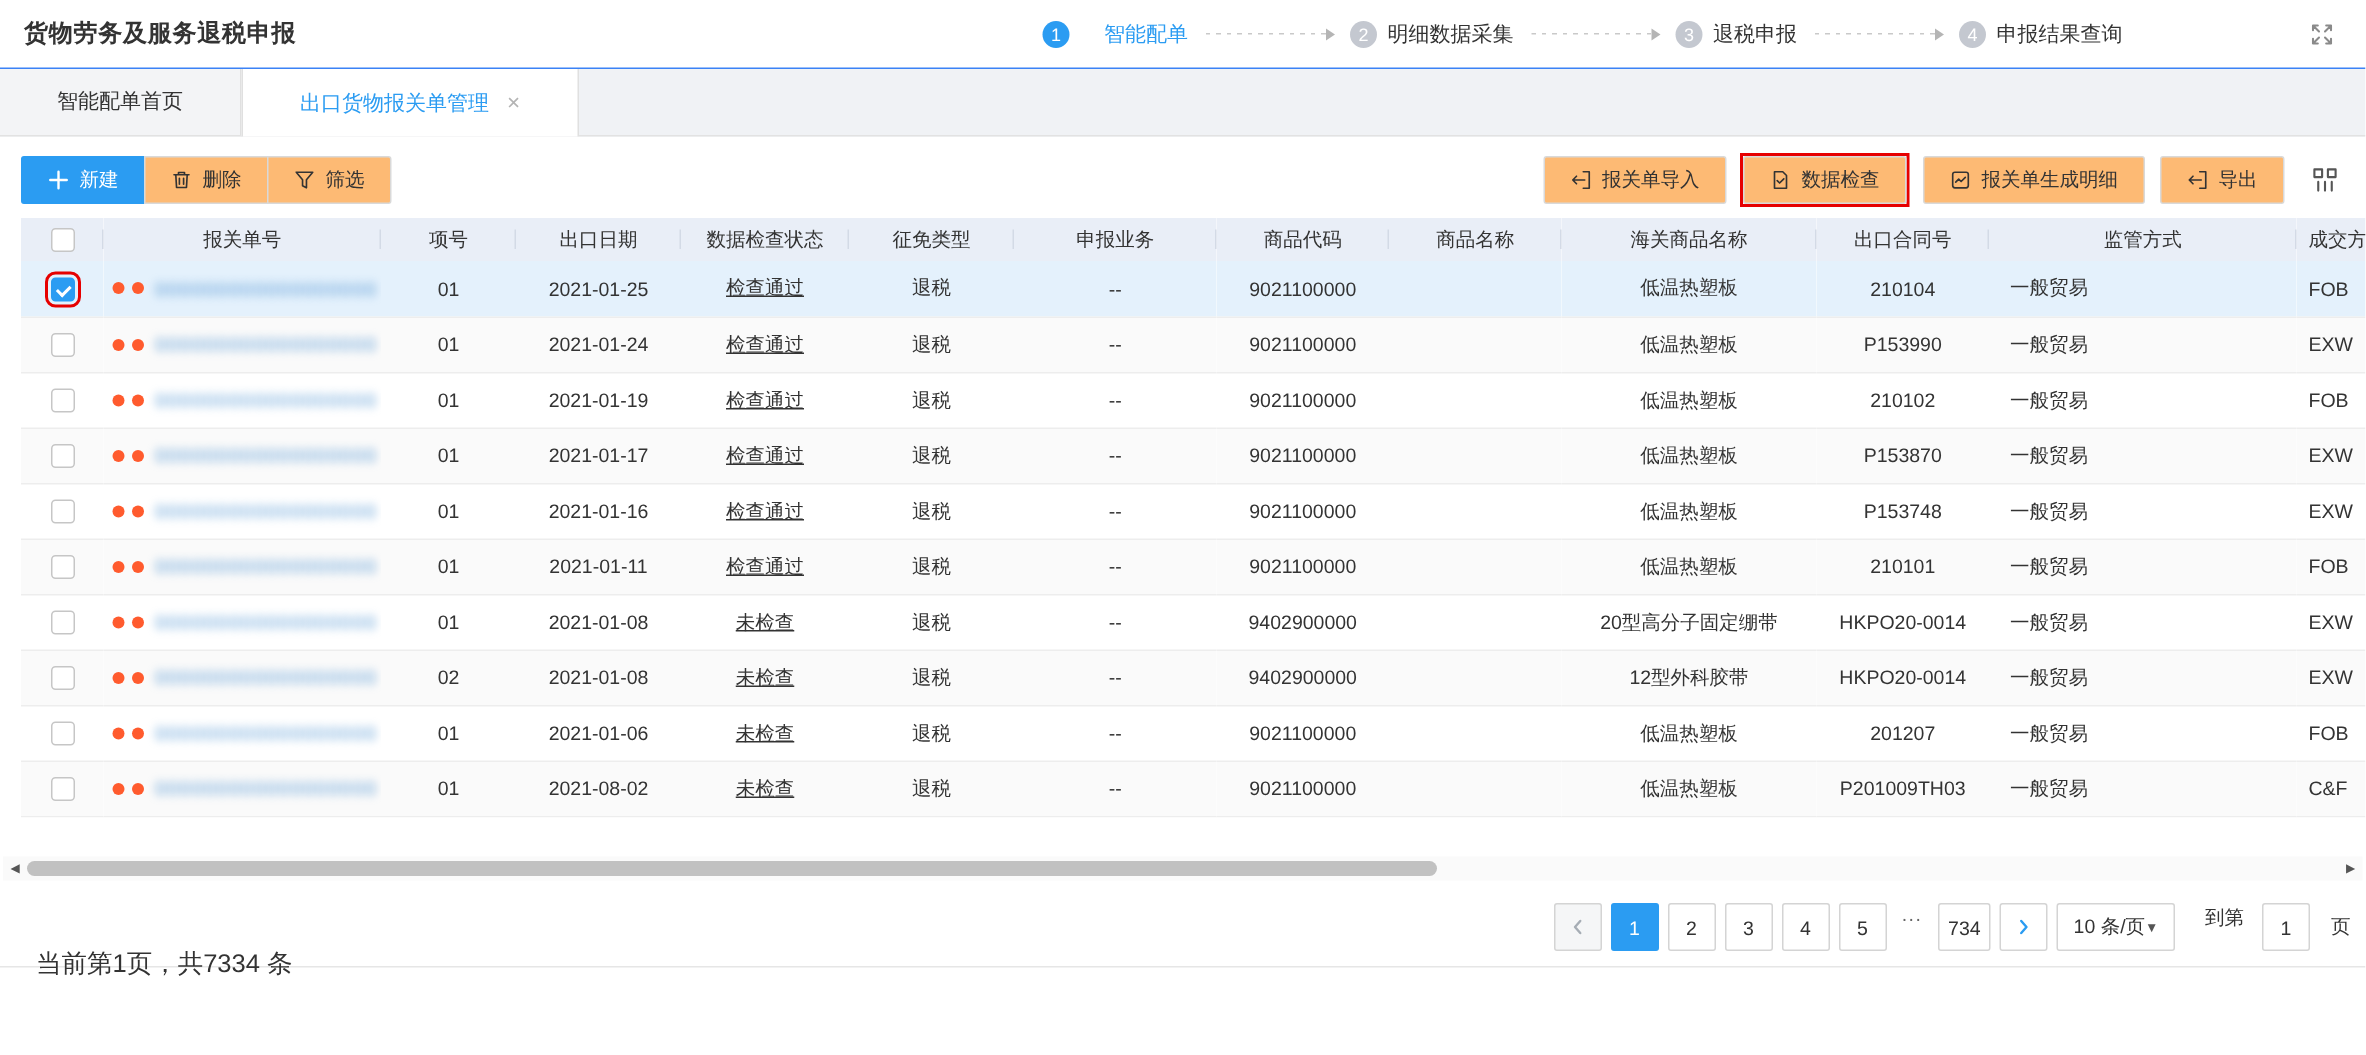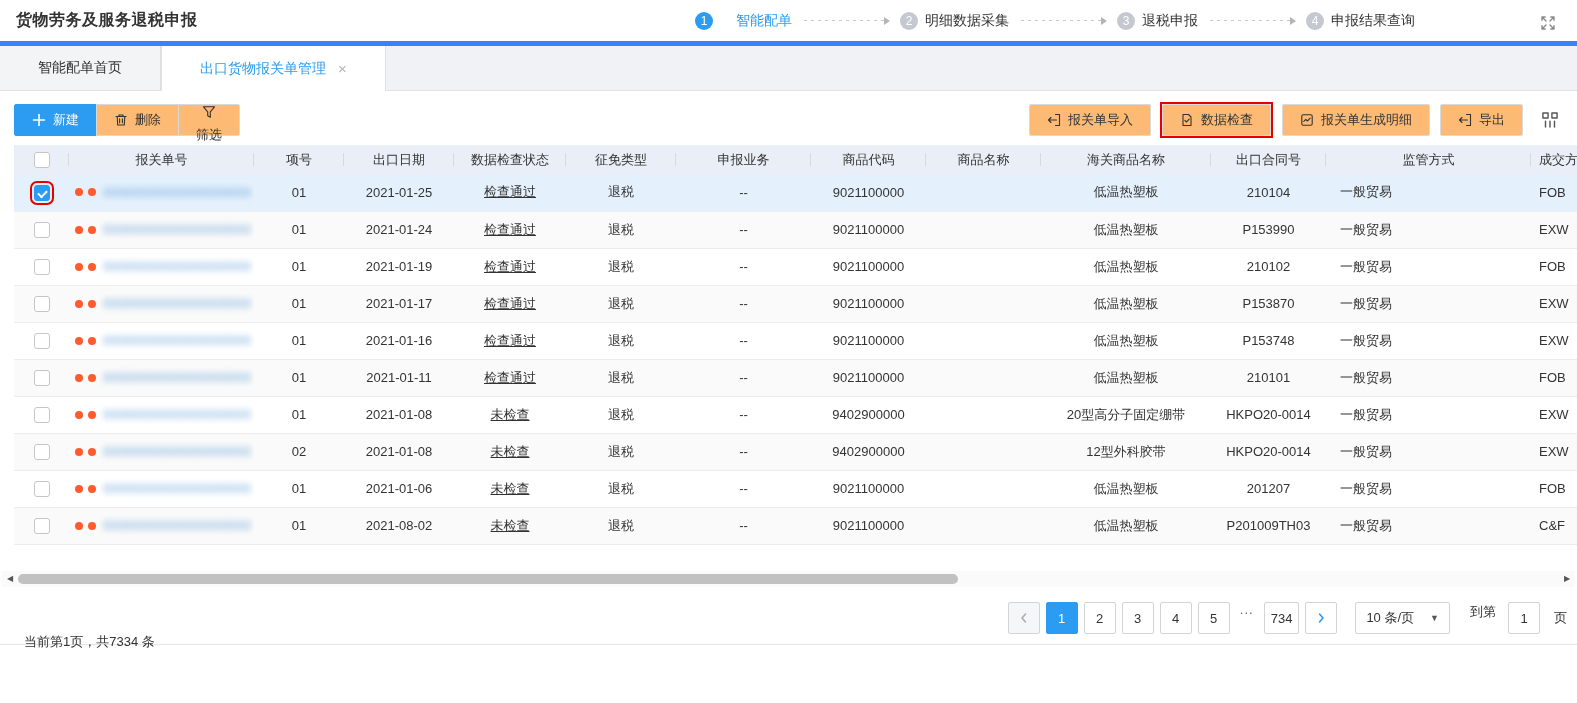--- a/index.html
+++ b/index.html
@@ -1,21 +1,21 @@
 <!DOCTYPE html>
 <html><head>
 <meta charset="utf-8">
 <style>
   * { margin:0; padding:0; box-sizing:border-box; }
   html,body { width:1577px; height:703px; overflow:hidden; }
   body { font-family:"Liberation Sans","DejaVu Sans",sans-serif; background:#fff; color:#333; }
   .app { position:relative; width:1577px; height:703px; background:#fff; }
 
   
-  .topbar { position:relative; height:46px; background:#fff; border-bottom:5px solid #3b82f6; display:flex; align-items:center; padding:0 16px; }
+  .topbar { position:relative; height:46px; background:#fff; border-bottom:1px solid #3b82f6; display:flex; align-items:center; padding:0 16px; }
   .page-title { font-size:16px; font-weight:700; color:#333; letter-spacing:.5px; }
   .steps { position:absolute; left:695px; top:0; height:100%; display:flex; align-items:center; }
   .step { display:flex; align-items:center; cursor:pointer; }
   .step-circle { width:18px; height:18px; border-radius:50%; background:#c4c8d0; color:#fff; font-size:12px; line-height:18px; text-align:center; margin-right:7px; flex:0 0 auto; }
   .step.active .step-circle { background:#2b9cf2; }
   .step-label { font-size:14px; color:#333; white-space:nowrap; }
   .step.active .step-label { color:#2b9cf2;margin-left:16px; }
   .step-connector { width:84px; height:1px; margin:0 12px; background-image:repeating-linear-gradient(to right,#c9c9c9 0 3px,transparent 3px 7px); position:relative; }
   .step-connector::after { content:''; position:absolute; right:-2px; top:-3.5px; border-left:6px solid #b5b5b5; border-top:4px solid transparent; border-bottom:4px solid transparent; }
   .fullscreen-btn { position:absolute; right:20px; top:14px; width:18px; height:18px; color:#8a8a8a; cursor:pointer; }
@@ -27,21 +27,21 @@
   .tab.active { background:#fff; color:#2b9cf2; border:1px solid #e0e0e0; border-bottom:none; margin-bottom:-1px; border-top:none; }
   .tab-close { margin-left:12px; color:#b4b4b4; font-size:15px; line-height:1; cursor:pointer; }
 
   
   .toolbar { display:flex; align-items:center; margin:12px 14px 0 14px; height:34px; }
   .btn { height:32px; display:inline-flex; align-items:center; gap:7px; padding:0 17px; background:#fdba74; border:1px solid #d9d9d9; font-size:13px; color:#333; cursor:pointer; white-space:nowrap; }
   .btn .icon svg { width:14px; height:14px; display:block; }
   .btn-group { display:flex; }
   .btn-group .btn + .btn { margin-left:-1px; }
   .btn-group .btn:first-child { border-radius:2px 0 0 2px; }
-  .btn-group .btn:last-child { border-radius:0 2px 2px 0;flex-direction:column; }
+  .btn-group .btn:last-child { border-radius:0 2px 2px 0; }
   .btn.primary { background:#2b9cf2; border-color:#2b9cf2; color:#fff; }
   .toolbar-right { margin-left:auto; display:flex; align-items:center; gap:10px; }
   .toolbar-right .btn { border-radius:2px; }
   .red-annotation { display:inline-flex; padding:0; border:2px solid #e60000; margin:-4px -1px; }
   .colcfg-btn { width:22px; height:22px; color:#555; cursor:pointer; margin-left:8px; }
   .colcfg-btn svg { width:18px; height:18px; display:block; margin-top:2px; }
 
   
   .table-wrap { margin:8px 0 0 14px; width:1563px; overflow:hidden; }
   table { table-layout:fixed; width:1637px; border-collapse:collapse; }
@@ -64,29 +64,29 @@
 
   
   .hscroll { margin:26px 2px 0 2px; height:16px; position:relative; background:#fafafa; }
   .hs-arrow { position:absolute; top:3px; width:12px; height:10px; color:#555; font-size:8px; line-height:10px; text-align:center; cursor:pointer; }
   .hs-arrow.left { left:2px; }
   .hs-arrow.right { right:2px; }
   .hs-thumb { position:absolute; left:16px; top:3px; width:940px; height:10px; background:#c1c1c1; border-radius:5px; cursor:pointer; }
 
   
   .pager-row { display:flex; align-items:center; height:52px; margin-top:6px; border-bottom:1px solid #e6e6e6; padding:0 10px 0 24px; }
-  .pager-status { font-size:13px; color:#333;margin-top:48px; }
+  .pager-status { font-size:17px; color:#333;margin-top:48px; }
   .pager { margin-left:auto; display:flex; align-items:center; gap:6px; }
   .page-btn { min-width:32px; height:32px; border:1px solid #d4d4d4; border-radius:2px; background:#fff; display:inline-flex; align-items:center; justify-content:center; font-size:13px; color:#333; cursor:pointer; padding:0 6px; }
   .page-btn svg { width:14px; height:14px; }
   .page-btn.active { background:#2b9cf2; border-color:#2b9cf2; color:#fff; }
   .page-btn.prev { background:#f5f6f7; color:#a6adb5; }
   .page-btn.next { color:#2b9cf2; }
   .page-ellipsis { width:22px; text-align:center; color:#666; font-size:13px; letter-spacing:1px; }
-  .page-size-select { height:32px; border:1px solid #d4d4d4; border-radius:2px; display:flex; align-items:center; padding:0 10px; gap:16px; font-size:13px; margin-left:12px; cursor:pointer; background:#fff; }
+  .page-size-select { height:32px; border:1px solid #d4d4d4; border-radius:2px; display:flex; align-items:center; padding:0 10px; font-size:13px; cursor:pointer; background:#fff; }
   .caret-down { font-size:9px; color:#555; }
   .goto-label { font-size:13px; margin:0 6px 13px 14px; }
   .goto-input { width:32px; height:32px; border:1px solid #d4d4d4; border-radius:2px; text-align:center; font-size:13px; color:#333; font-family:inherit; }
   .goto-suffix { font-size:13px; margin-left:8px; }
 </style>
 </head>
 <body>
 
 <div class="app">
 

